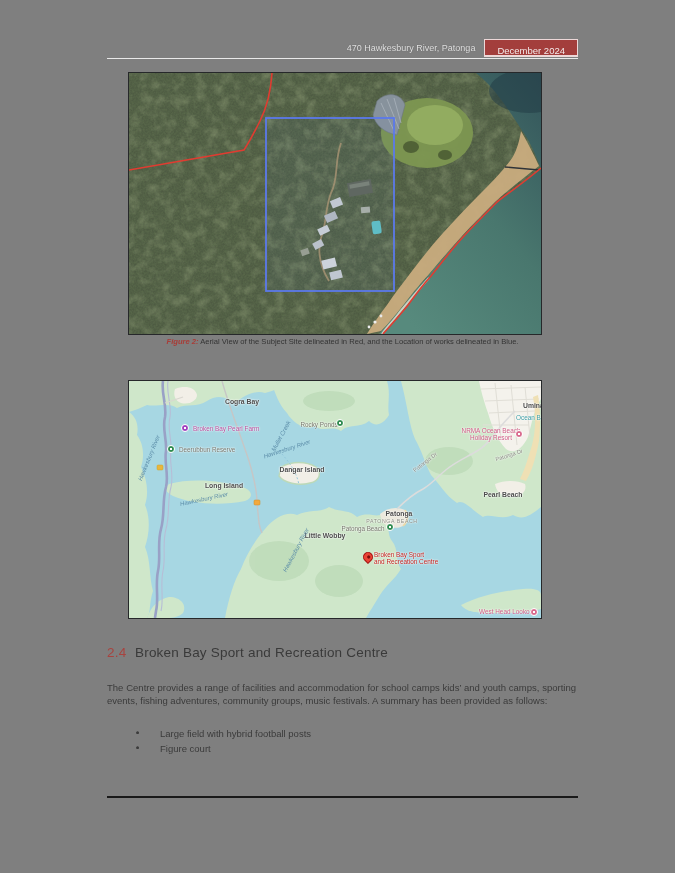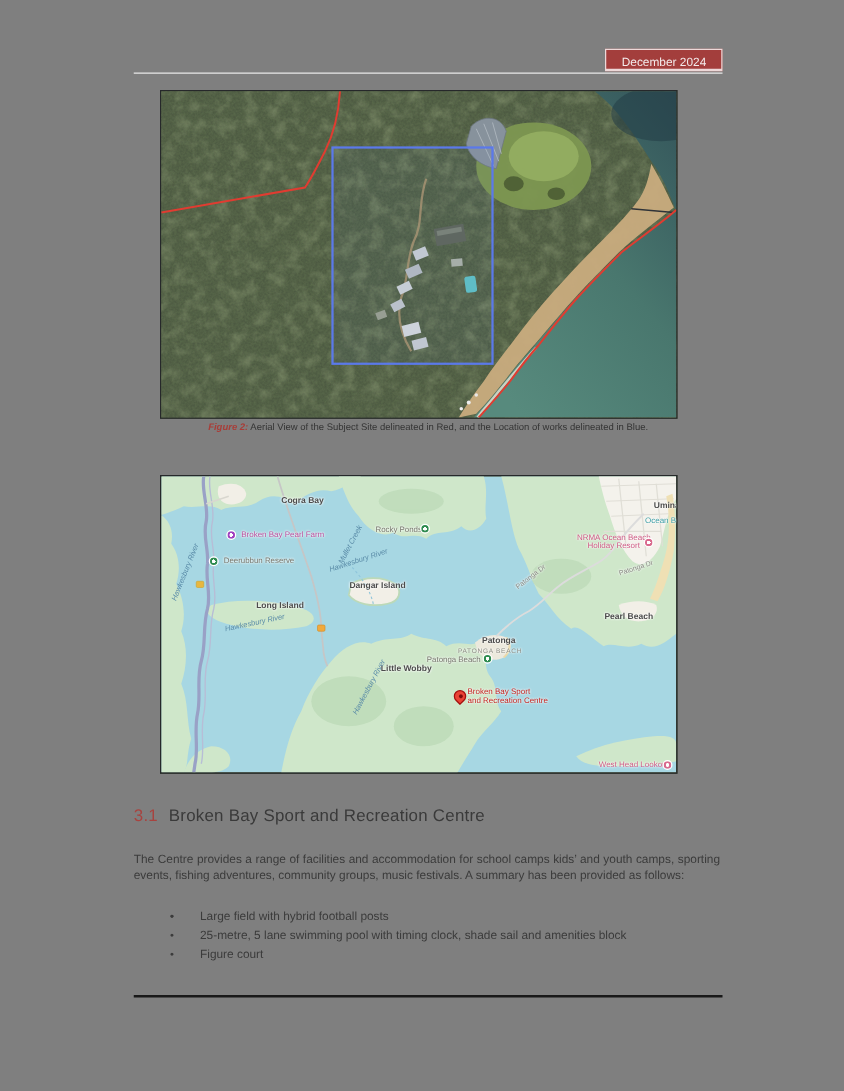--- a/index.html
+++ b/index.html
@@ -58,20 +58,21 @@
   .mi.pink{width:8px;height:8px;background:radial-gradient(circle at 50% 50%, #fff 0 1.4px, #d96a8e 1.5px);}
   .mi.pin{width:10px;height:10px;border-radius:50% 50% 50% 0;background:#ea4335;border:1px solid #a50e0e;}
   .mi.pin::after{content:"";position:absolute;left:3px;top:3px;width:2.6px;height:2.6px;border-radius:50%;background:#7e0c0c;}
 </style>
 </head>
 <body>
 
 <div class="page">
 
   <div class="header-row">
+    <span class="header-address">470 Hawkesbury River, Patonga</span>
     <span class="header-badge">December 2024</span>
   </div>
   <div class="header-rule"></div>
 
   <div class="figure fig-aerial">
     <svg width="412" height="261" viewBox="0 0 412 261">
       <defs>
         <filter id="fA" x="0" y="0" width="100%" height="100%">
           <feTurbulence type="fractalNoise" baseFrequency="0.55" numOctaves="2" seed="5"></feTurbulence>
           <feColorMatrix type="matrix" values="0 0 0 0 0.12  0 0 0 0 0.17  0 0 0 0 0.08  0 0 0 0.9 0"></feColorMatrix>
@@ -230,26 +231,26 @@
           <span class="mi purple" style="left: 52px; top: 43px;"></span>
           <span class="mi pink" style="left: 386px; top: 49px;"></span>
           <span class="mi pink" style="left: 401px; top: 227px;"></span>
           <span class="mi pin" style="left: 234px; top: 171px; transform: rotate(-45deg);"></span>
         </div>
     </div>
   </div>
 
 
   <div class="heading">
-    <span class="num">3.1</span><span>Broken Bay Sport and Recreation Centre</span>
+    <span class="num">2.4</span><span>Broken Bay Sport and Recreation Centre</span>
   </div>
 
   <div class="para">The Centre provides a range of facilities and accommodation for school camps kids’ and youth camps, sporting events, fishing adventures, community groups, music festivals. A summary has been provided as follows:</div>
   <ul class="bullets" id="bullet-list">
       <li><span class="bm">•</span></li>
       <li><span class="bm">•</span><span>Large field with hybrid football posts</span></li>
-      <li><span class="bm">•</span><span>25-metre, 5 lane swimming pool with timing clock, shade sail and amenities block</span></li>
+      <li><span class="bm">•</span></li>
       <li><span class="bm">•</span><span>Figure court</span></li>
     </ul>
 
   <div class="footer-rule"></div>
 
 </div>
 
 </body></html>

